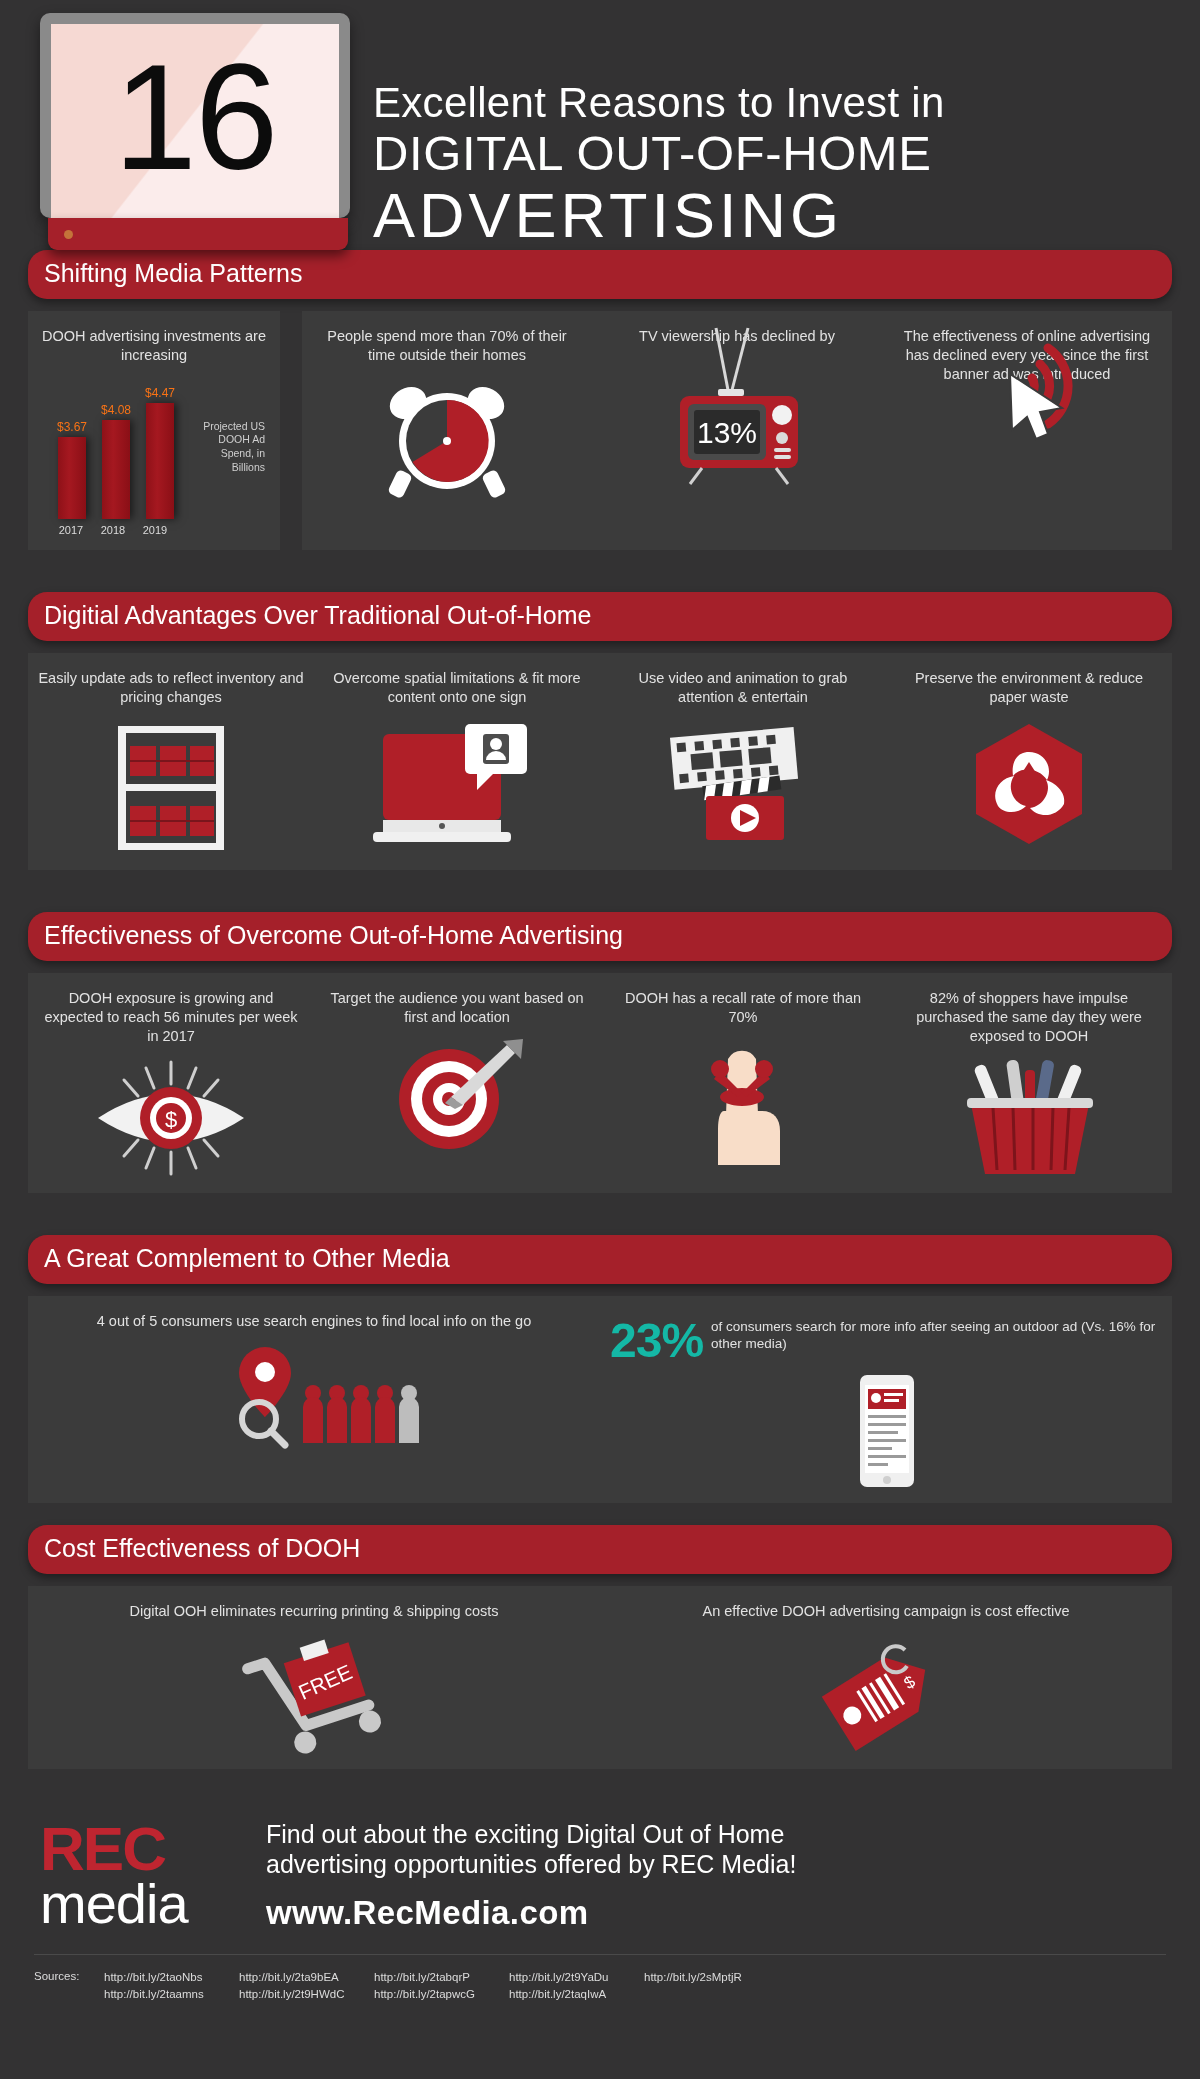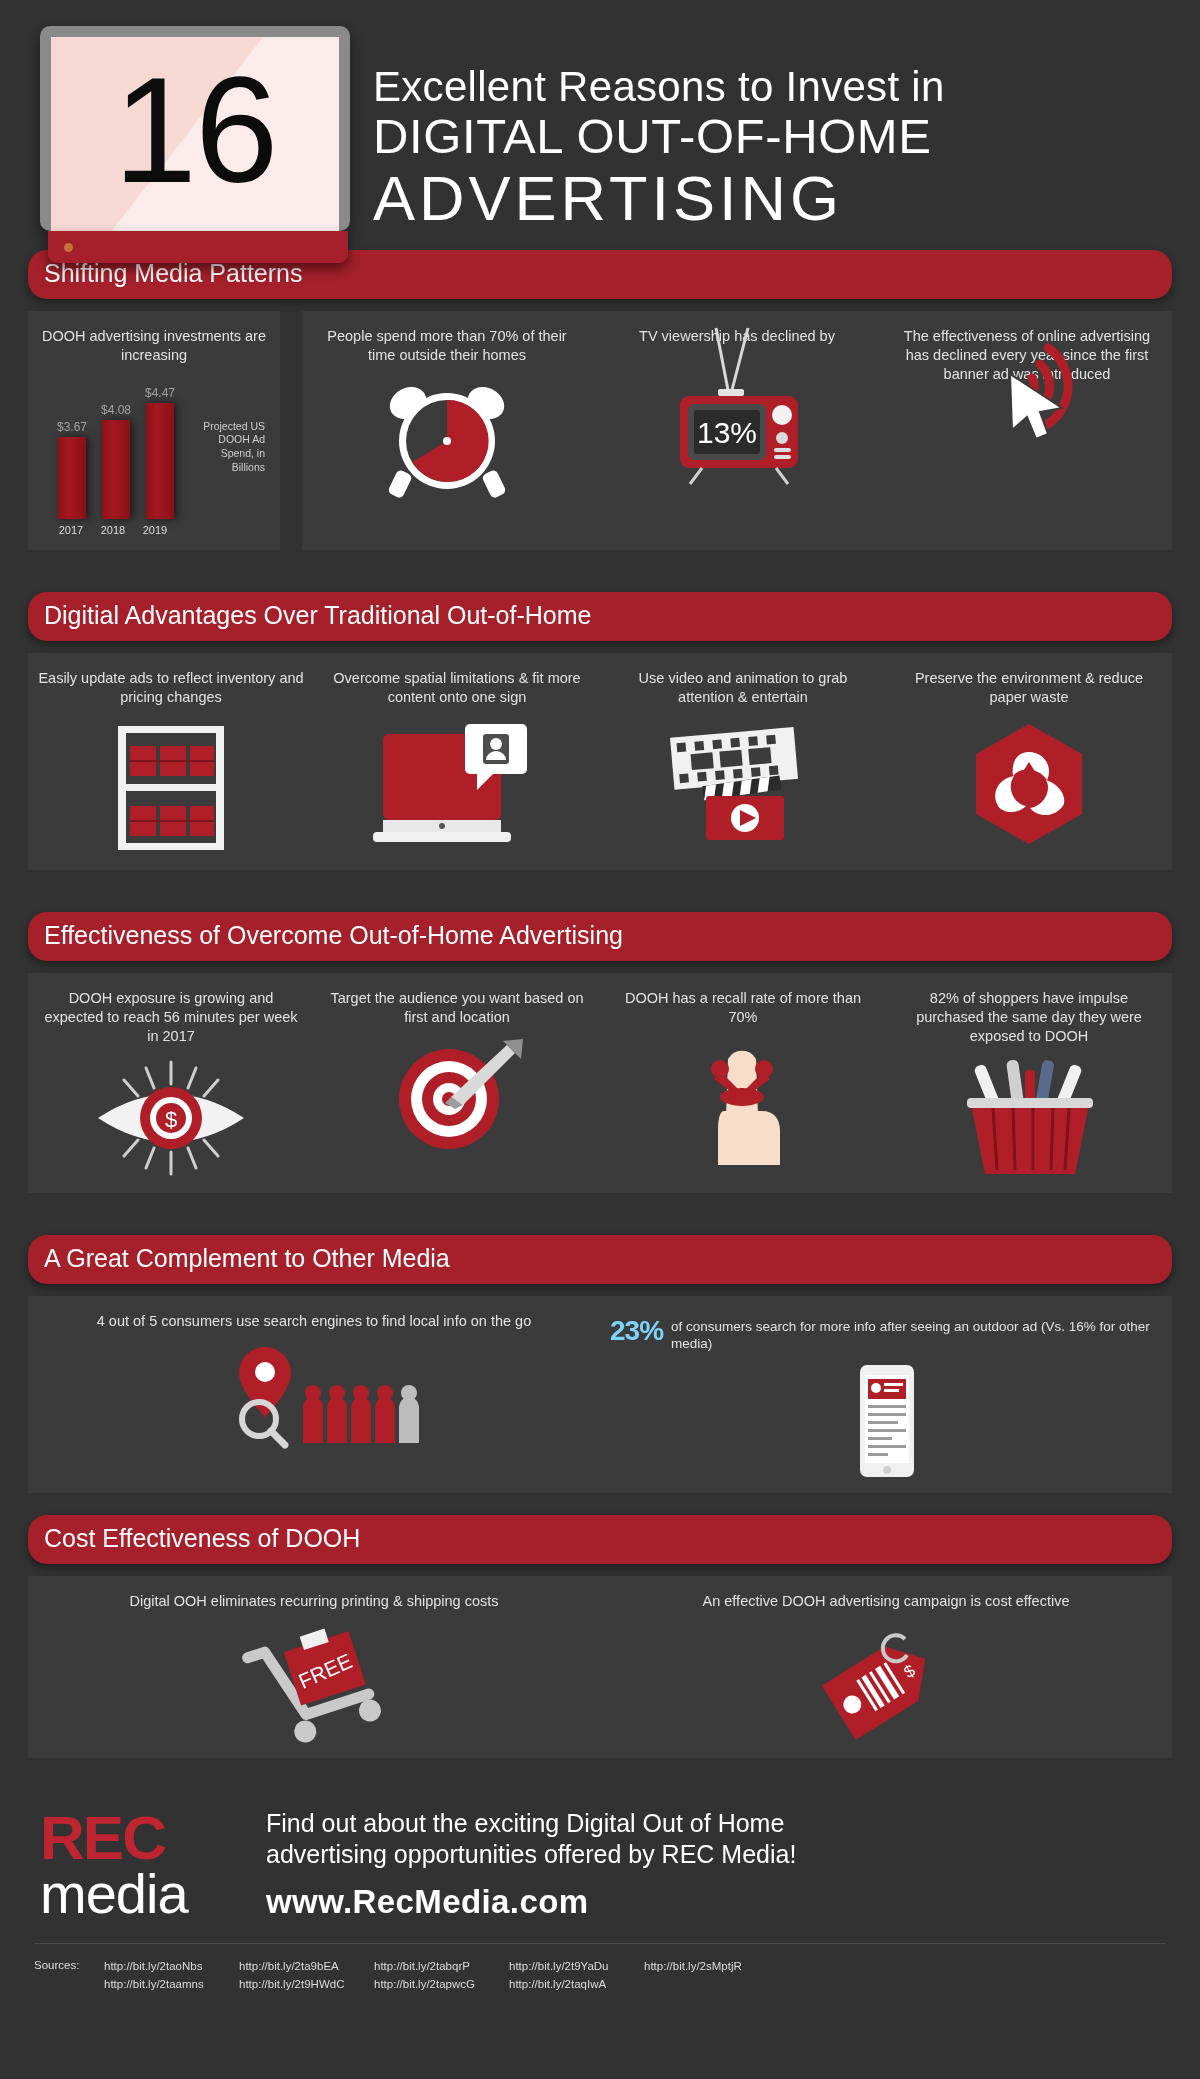--- a/index.html
+++ b/index.html
@@ -12,21 +12,21 @@
     position: relative;
     width: 1200px;
     height: 2079px;
     background: #333233;
     overflow: hidden;
   }
 
   
   .header {
     display: flex;
-    align-items: center;
+    align-items: flex-end;
     padding: 38px 30px 0 40px;
     height: 250px;
   }
   .billboard-wrap { position: relative; width: 315px; flex: 0 0 315px; }
   .billboard-frame {
     width: 310px; height: 205px;
     background: #8a8a8a;
     border-radius: 10px;
     padding: 11px 11px 0 11px;
     box-shadow: 0 6px 14px rgba(0,0,0,.45);
@@ -109,21 +109,21 @@
     margin-top: 16px;
     display: flex;
     align-items: flex-end;
     justify-content: flex-start;
     height: 138px;
     padding-left: 14px;
     gap: 0;
   }
   .bar-group { display: flex; align-items: flex-end; gap: 14px; height: 138px; }
   .bar-col { display: flex; flex-direction: column; align-items: center; justify-content: flex-end; height: 100%; }
-  .bar-val { color: #a3a3a3; font-size: 12px; margin-bottom: 3px; font-weight: 300;}
+  .bar-val { color: #f97316; font-size: 12px; margin-bottom: 3px; font-weight: 300;}
   .bar {
     width: 28px;
     background: linear-gradient(90deg,#8e1118 0%,#a51820 40%,#8a0f16 100%);
     box-shadow: 3px 0 8px rgba(0,0,0,.55);
   }
   .bar-year { color: #dcdcdc; font-size: 11px; margin-top: 5px; font-weight: 300;}
   .bar-axis { display:flex; gap:14px; padding-left:14px; }
   .bar-axis div { width: 28px; text-align:center; }
   .chart-legend {
     position: relative;
@@ -169,21 +169,21 @@
     font-size: 11.5px;
     color: #dcdcdc;
     font-weight: 300;
   }
   .src-label { flex: 0 0 70px; padding-top: 1px;}
   .src-col { flex: 0 0 135px; line-height: 1.55; }
   .src-col.wide { flex: 0 0 130px; }
 
   
   .stat-row { display: flex; align-items: flex-start; justify-content: center; gap: 8px; padding-top: 6px;}
-  .stat-num { color: #7dd3fc; font-size: 28px; font-weight: 700; line-height: .95; letter-spacing: -1px;}
+  .stat-num { color: #14b8a6; font-size: 48px; font-weight: 700; line-height: .95; letter-spacing: -1px;}
   .stat-txt { color: #e2e2e2; font-size: 13.5px; line-height: 1.3; text-align: left; font-weight: 300;}
 
   svg { display: block; overflow: visible; }
 </style>
 </head>
 <body>
 
 <div class="page">
 
   <div class="header">

